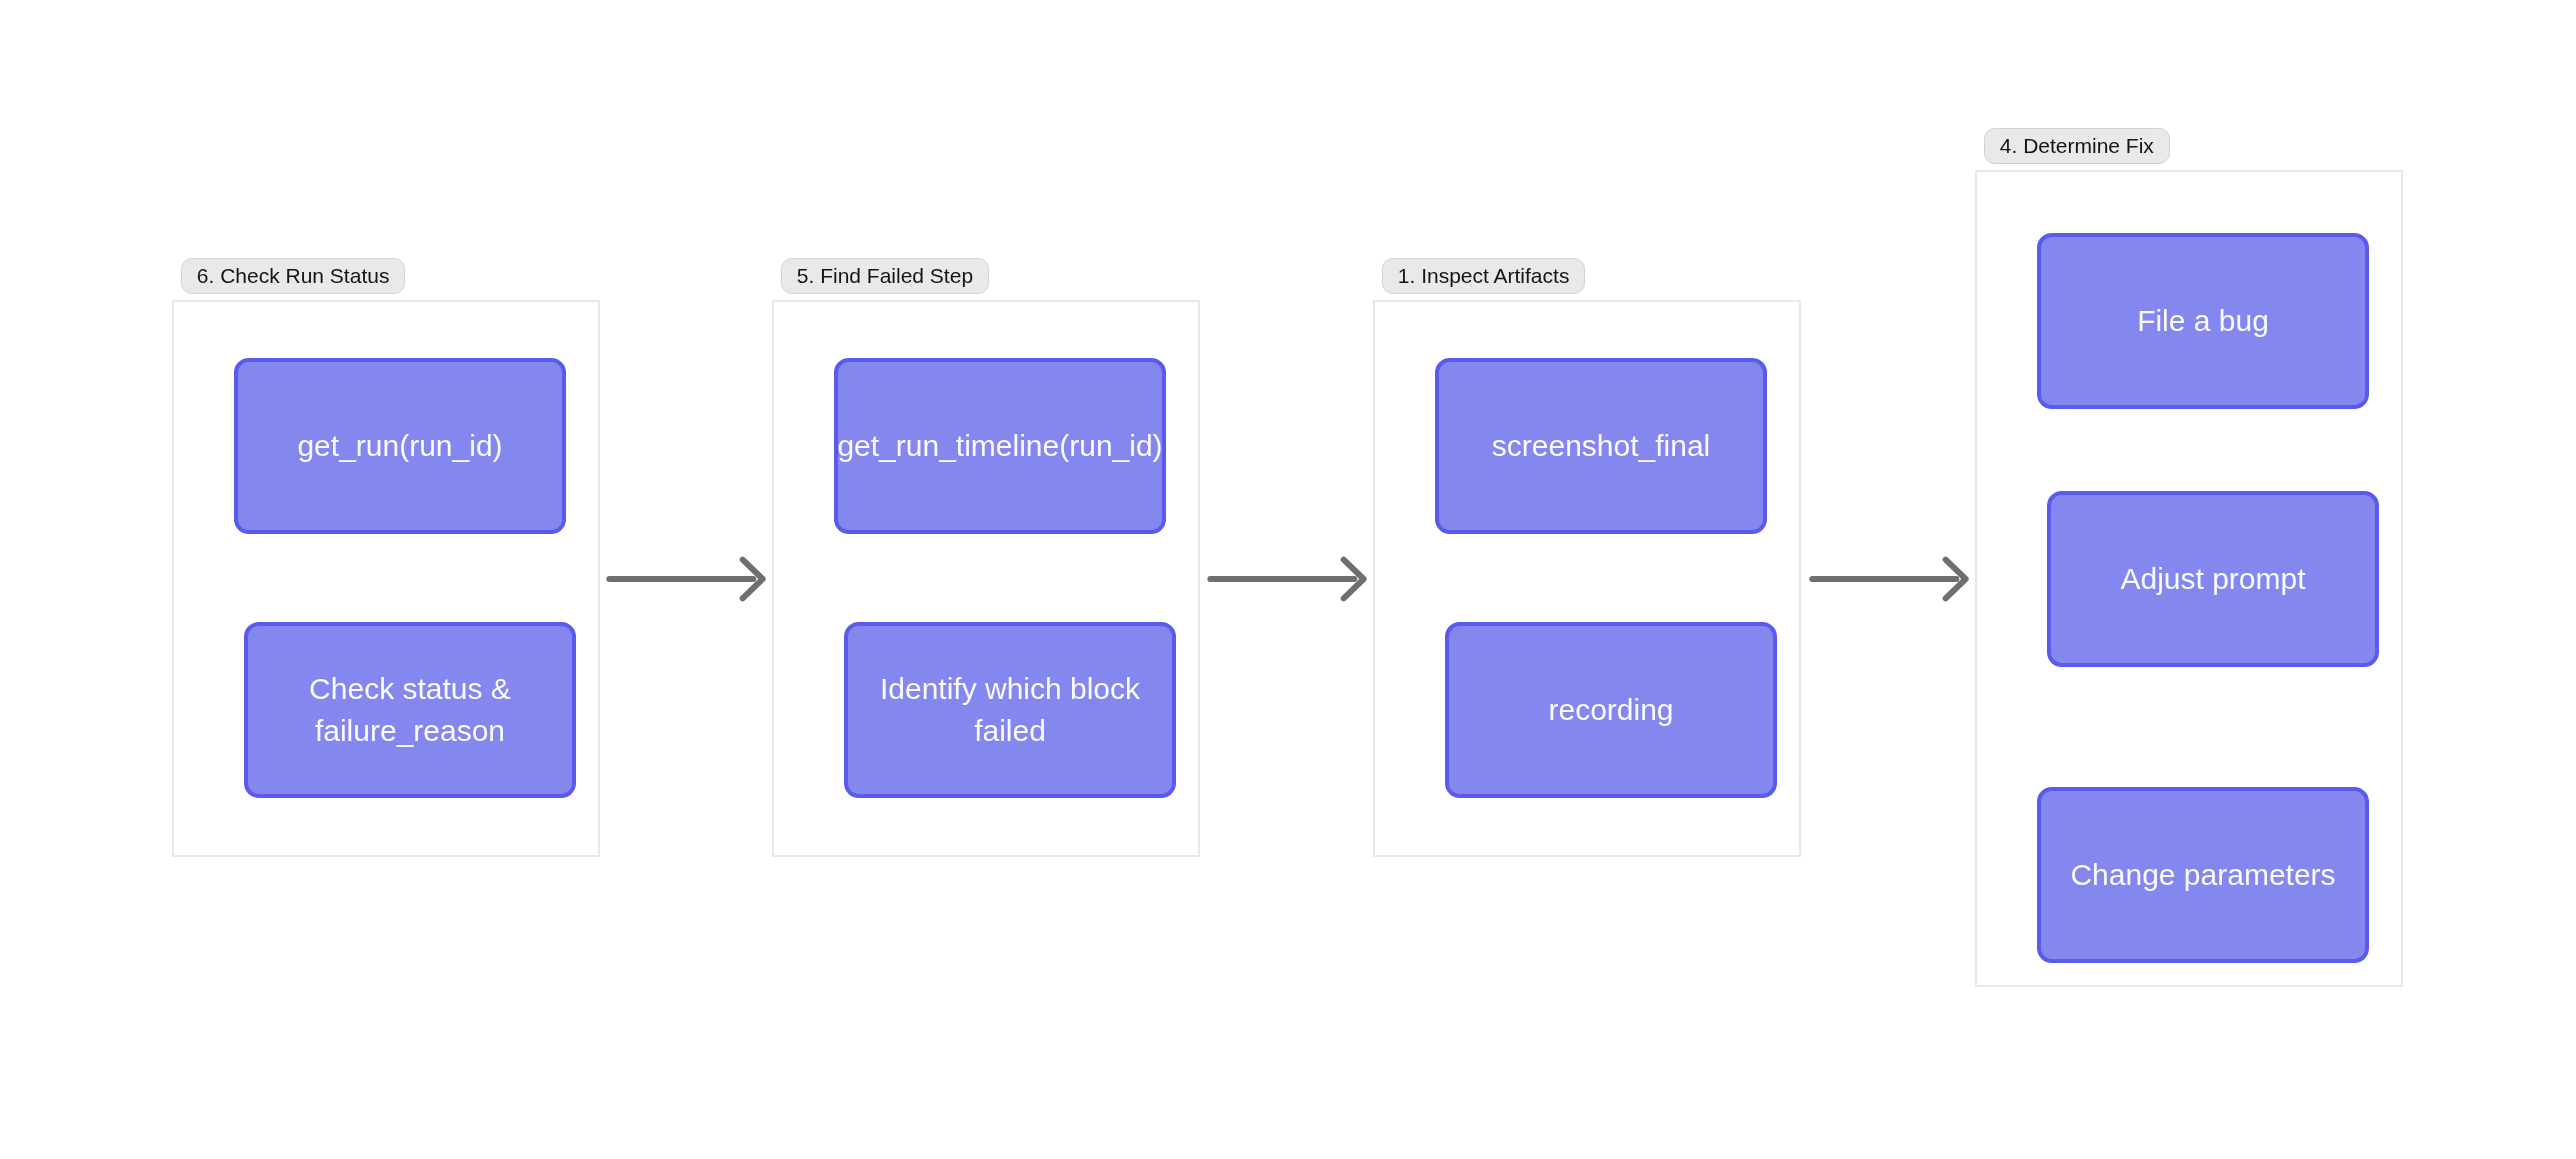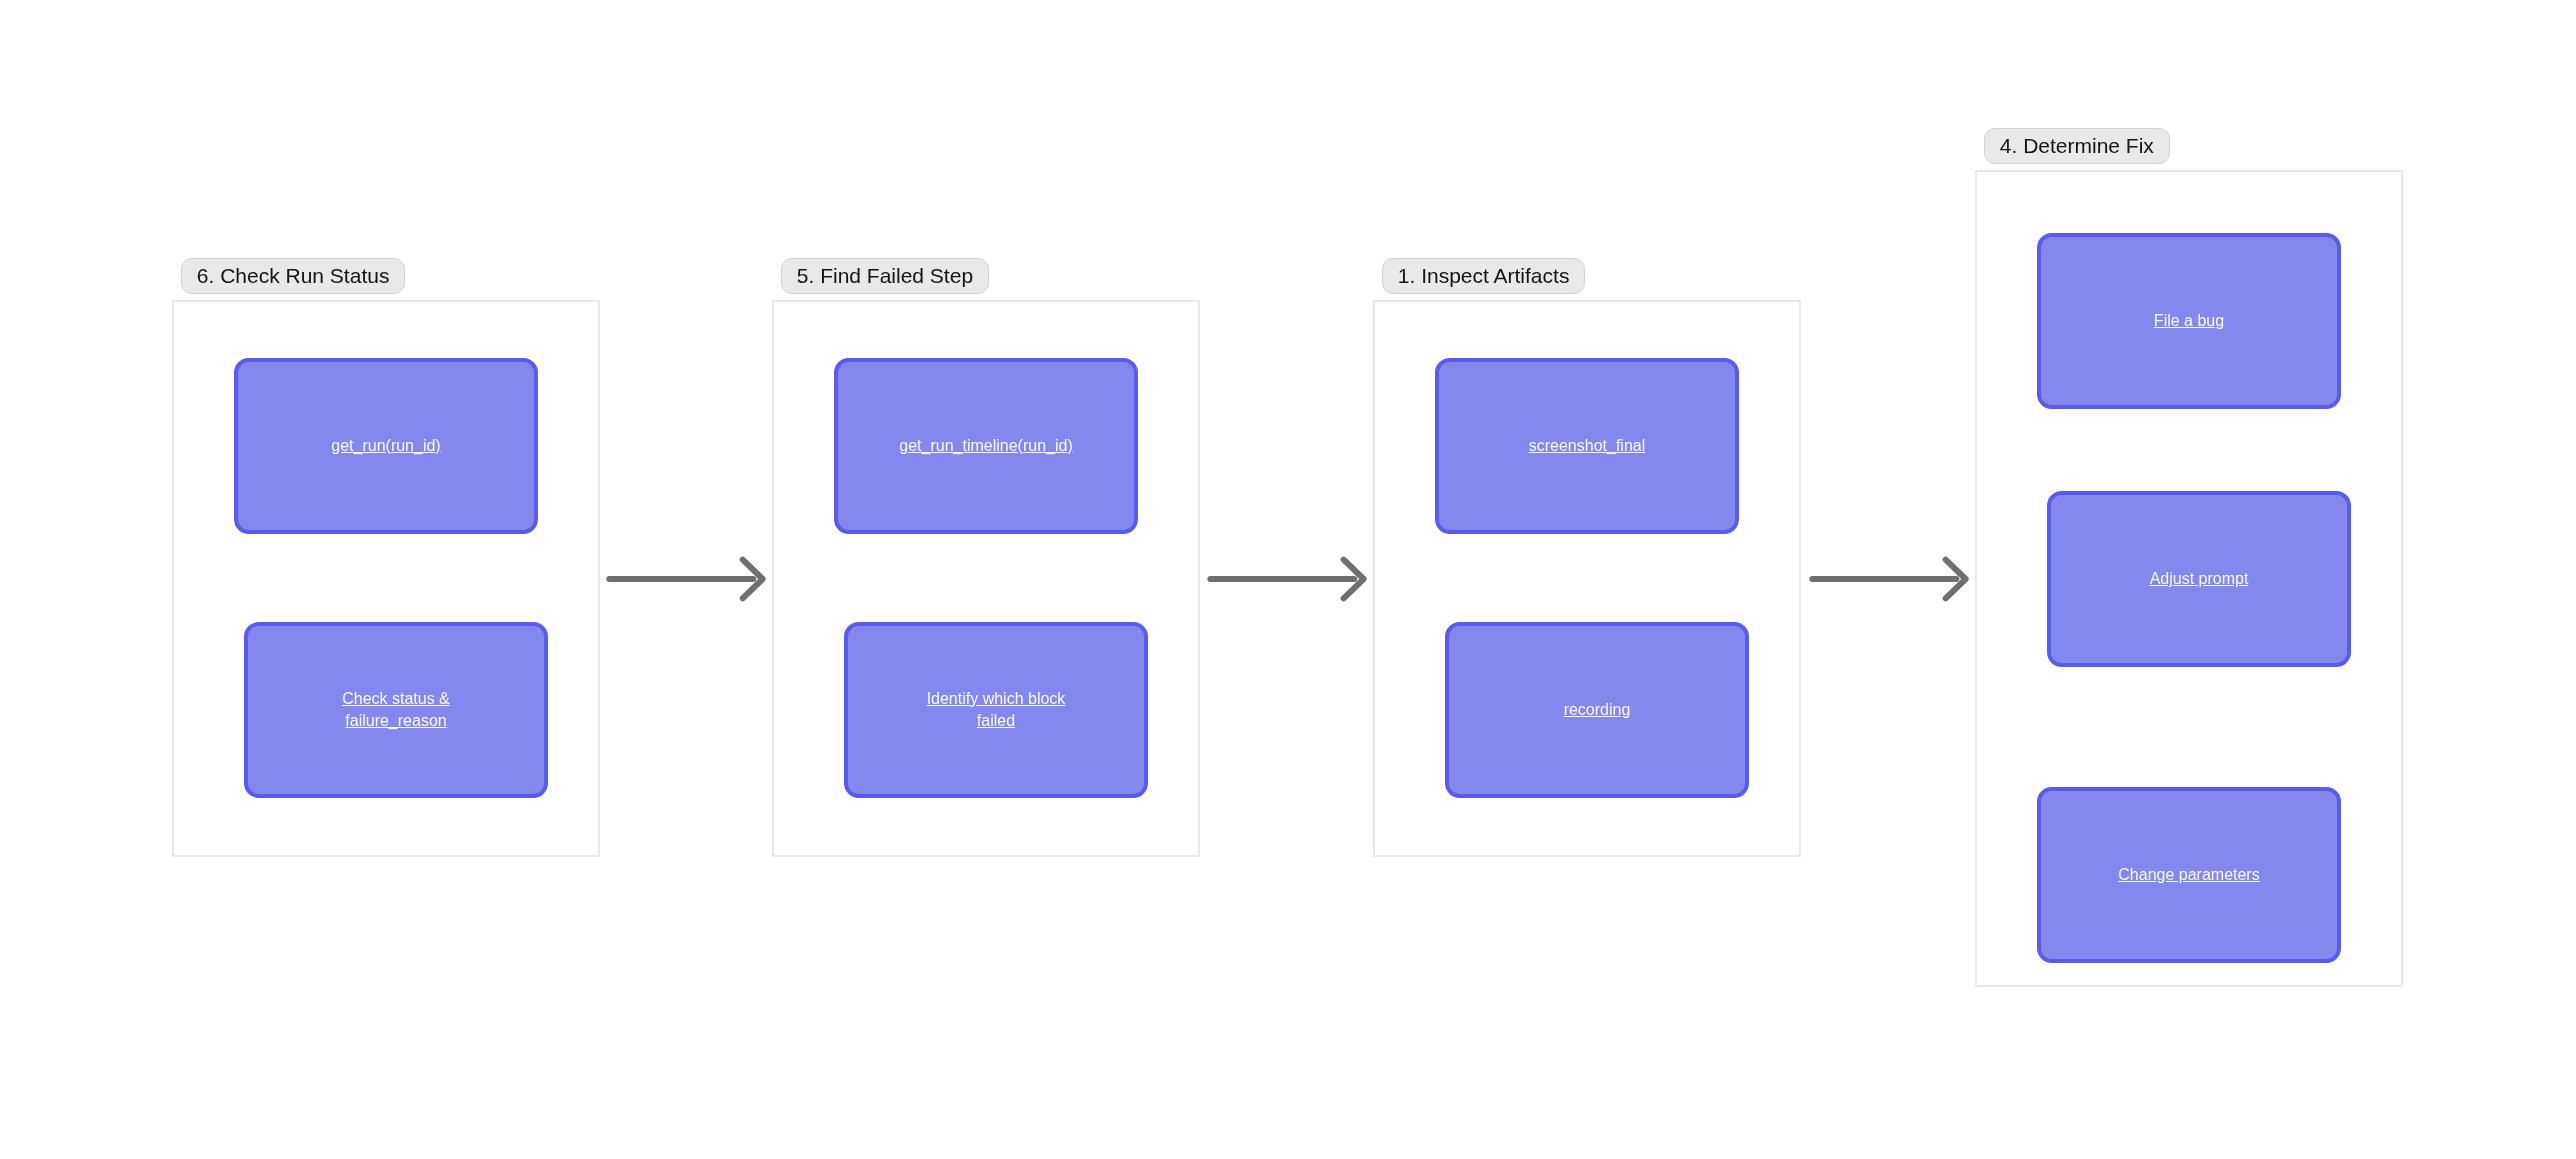--- a/index.html
+++ b/index.html
@@ -37,33 +37,32 @@
     width: 428px;
     box-sizing: border-box;
     background: #ffffff;
     border: 2px solid #e8e8e8;
   }
   .stage-1 .frame, .stage-2 .frame, .stage-3 .frame { height: 557px; }
   .stage-4 .frame { height: 817px; }
 
   .node {
     position: absolute; left: 62px;
-    width: 304px; height: 176px;
+    width: 332px; height: 176px;
     box-sizing: border-box;
     background: #8487ee;
     border: 4.7px solid #5a5aec;
     border-radius: 14.8px;
     display: flex; align-items: center; justify-content: center;
     text-align: center;
     color: #fafaff;
-    font-size: 16px; font-weight: 500; line-height: 1.4;
+    font-size: 30px; font-weight: 500; line-height: 1.4;
     white-space: pre-line;
     padding: 0 10.7px;
     z-index: 1;
-    text-decoration: underline;
   }
   .n1 { top: 100px; }
   .n2 { top: 364px; margin-left: 10px; }
   .stage-4 .n1 { top: 105px; }
   .stage-4 .n2 { top: 363px; }
   .stage-4 .n3 { top: 659px; }
 
   .arrow { position: absolute; top: 549px; width: 168px; height: 60px; }
   .arrow-1 { left: 602px; }
   .arrow-2 { left: 1203px; }

